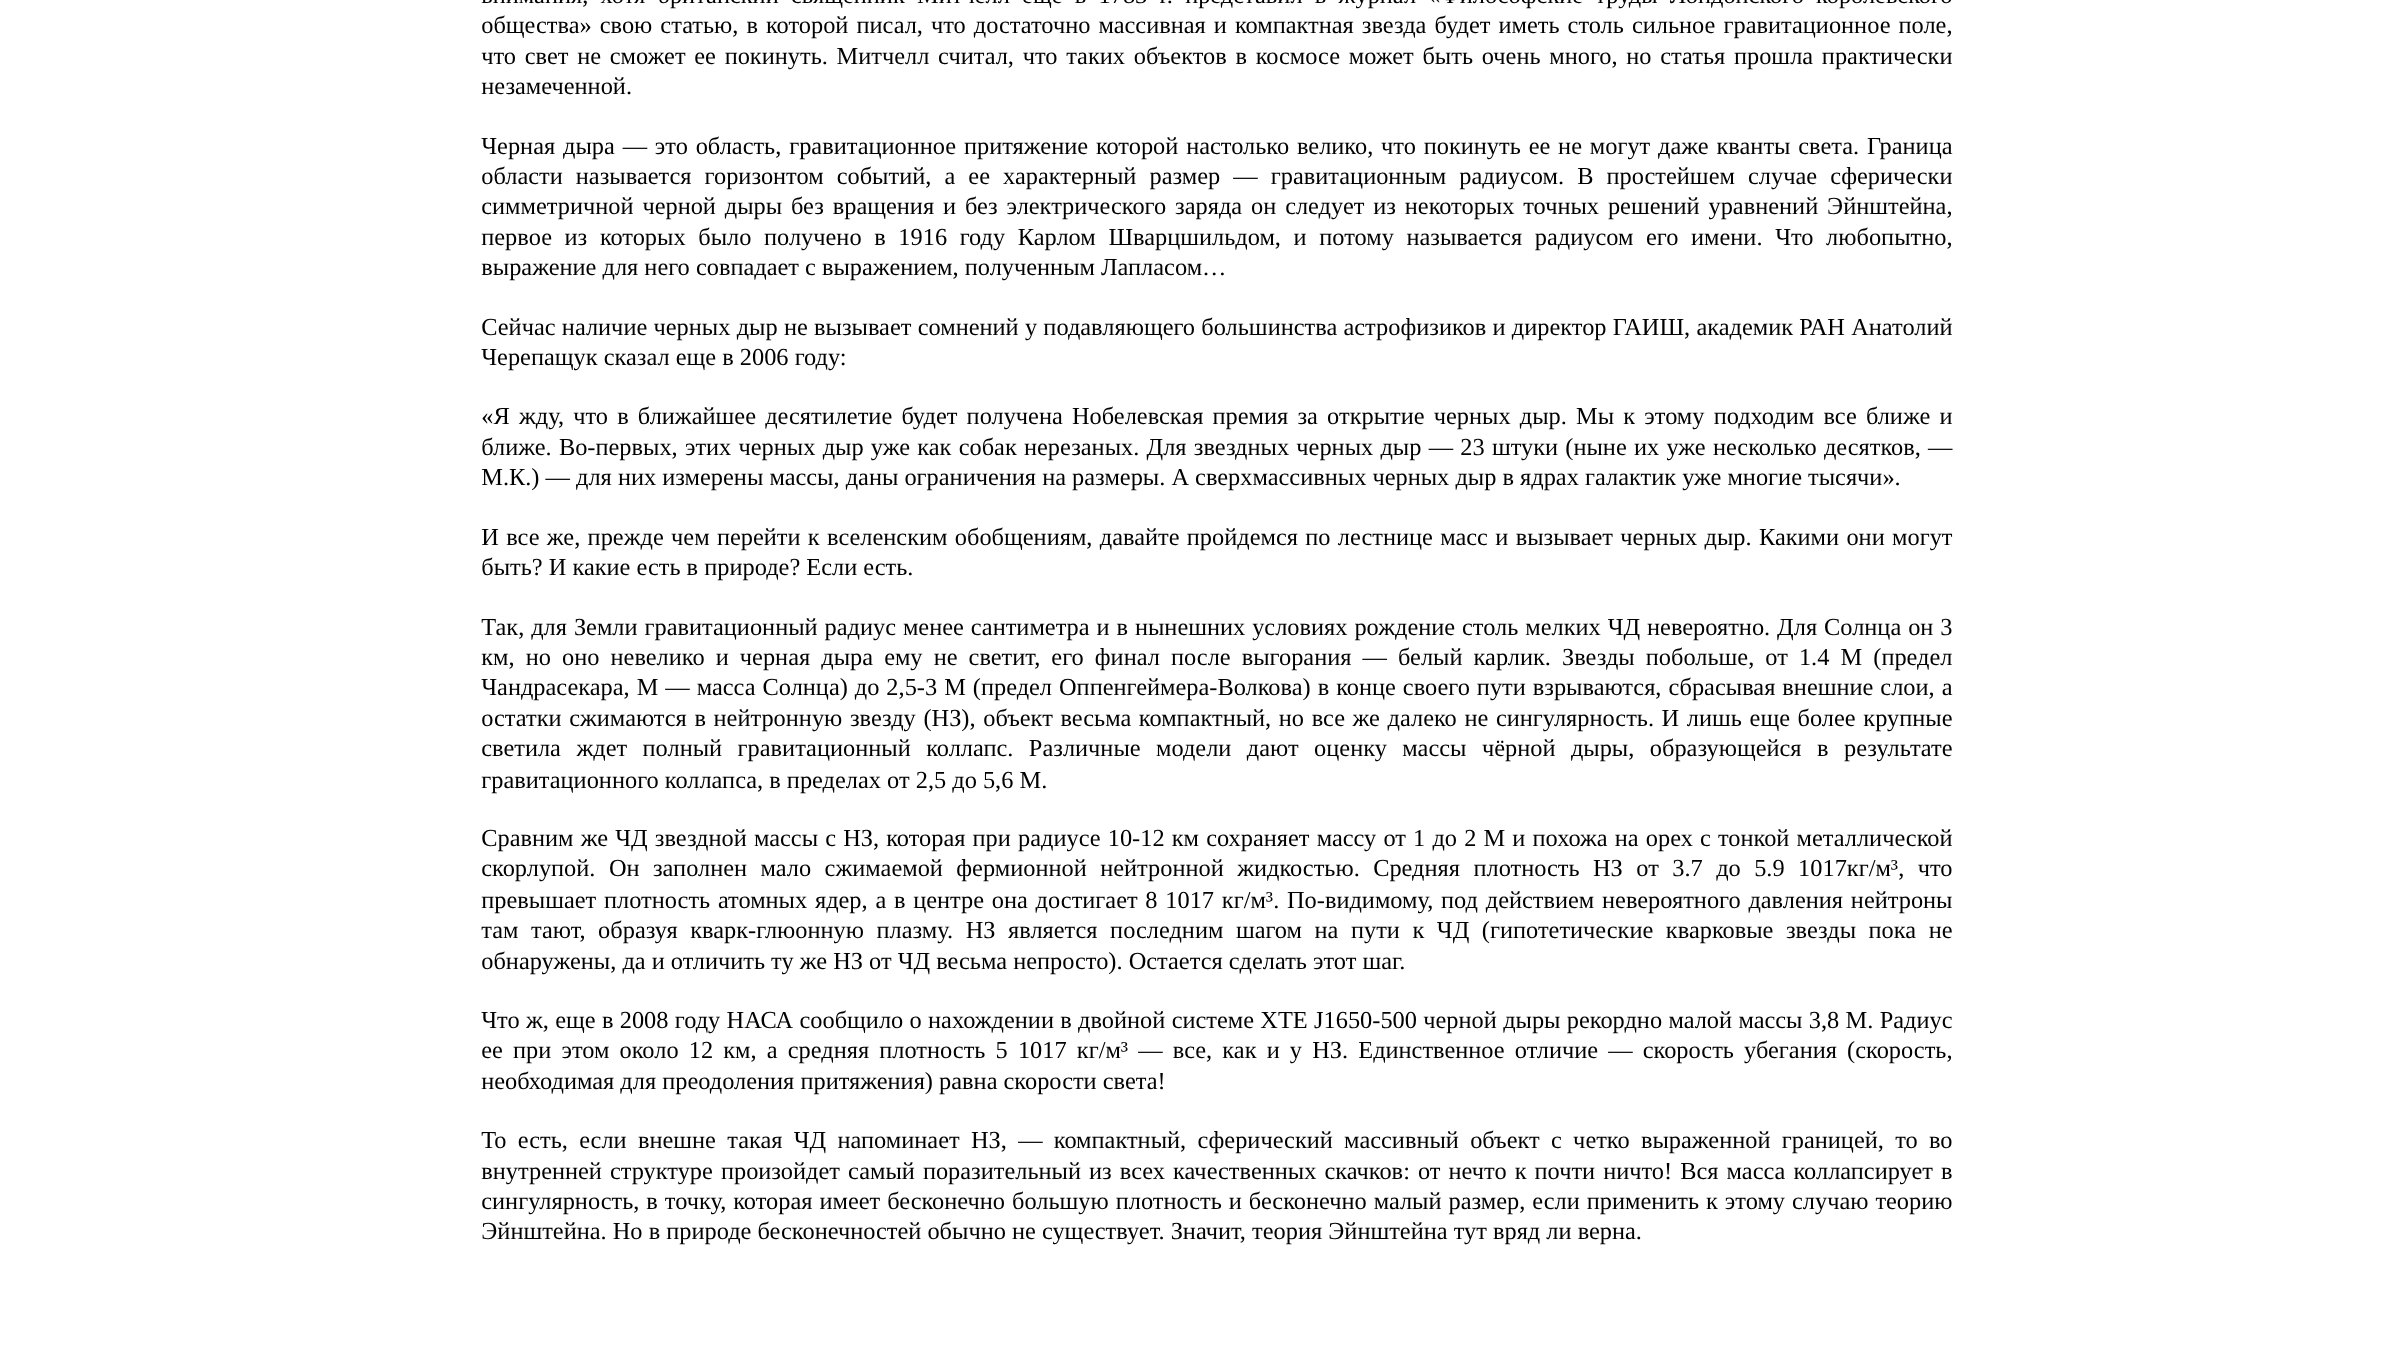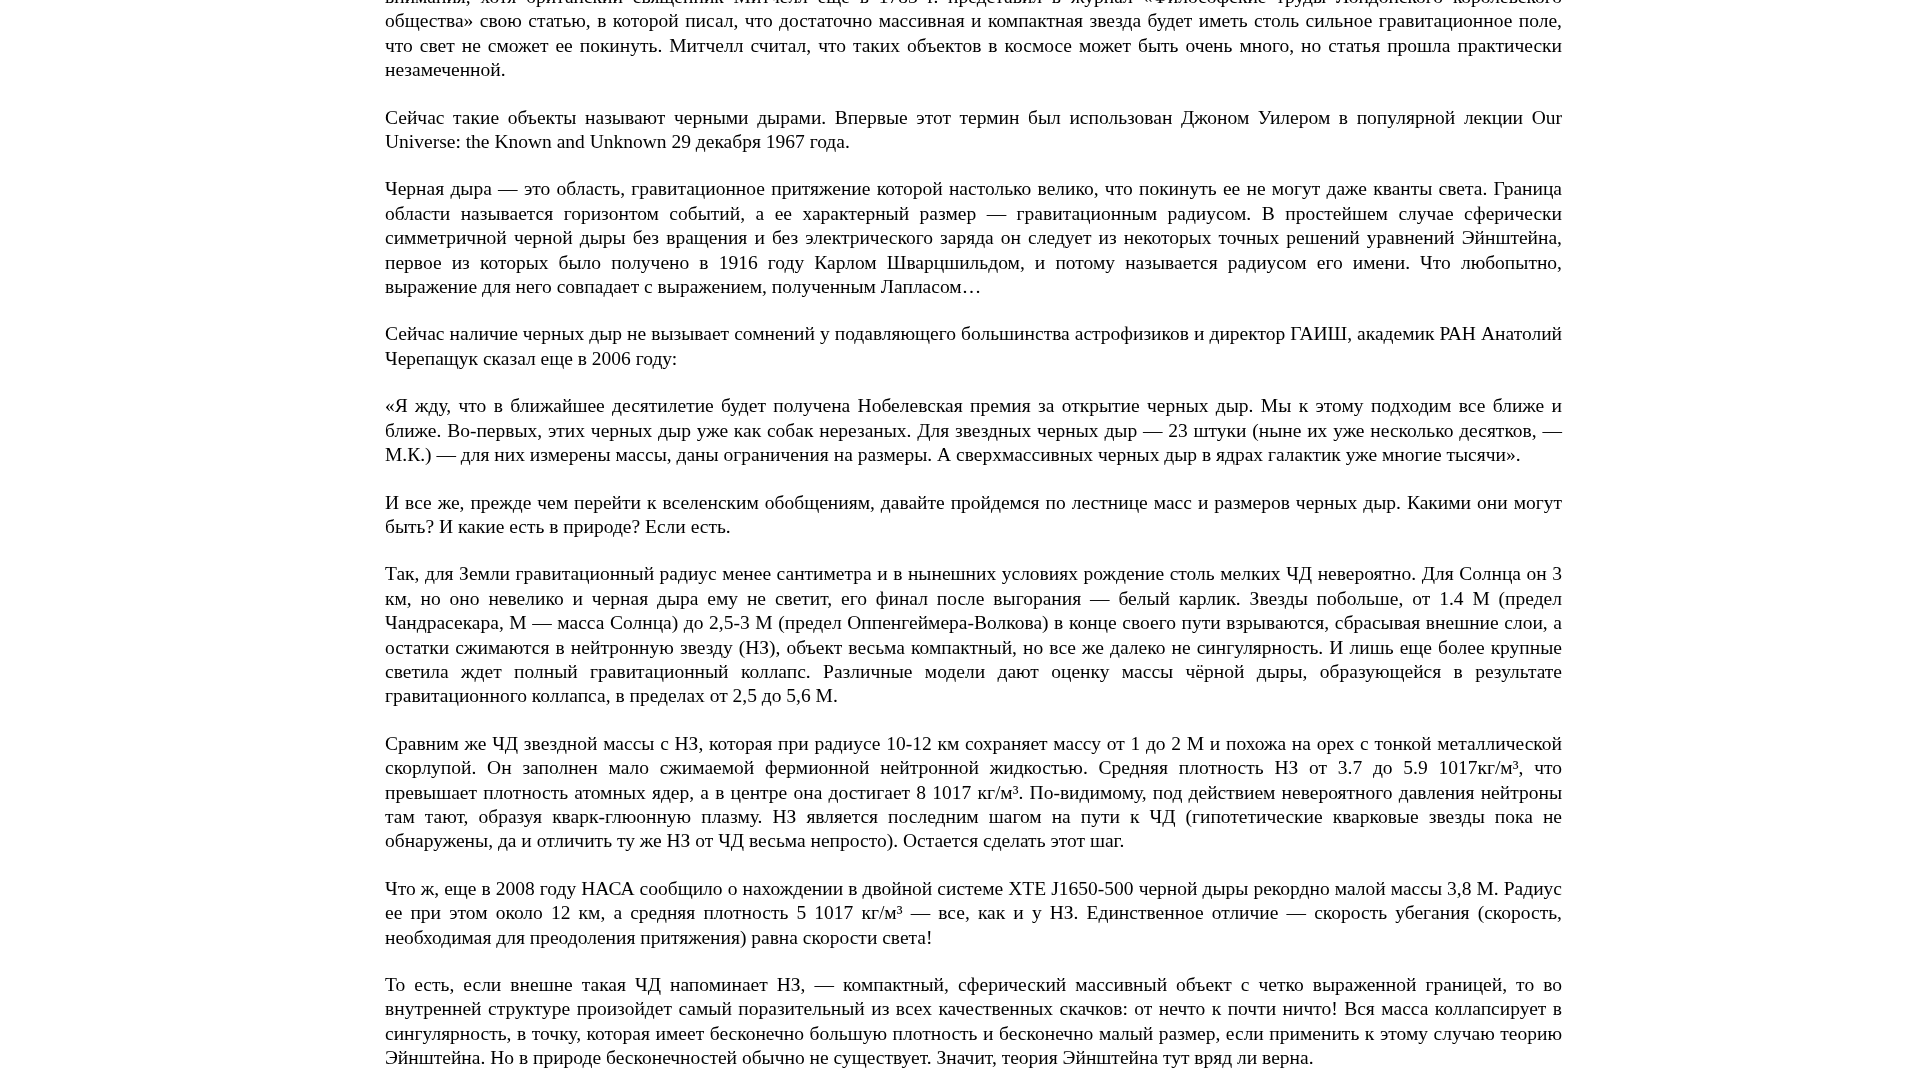--- a/index.html
+++ b/index.html
@@ -36,23 +36,22 @@
     padding: 0;
   }
 </style>
 </head>
 <body>
 
 <div class="page">
   <div class="article-column" id="article-column">
 
   <p>внимания, хотя британский священник Митчелл еще в 1783 г. представил в журнал «Философские труды Лондонского королевского общества» свою статью, в которой писал, что достаточно массивная и компактная звезда будет иметь столь сильное гравитационное поле, что свет не сможет ее покинуть. Митчелл считал, что таких объектов в космосе может быть очень много, но статья прошла практически незамеченной.</p>
-      <p>Сейчас такие объекты называют черными дырами. Впервые этот термин был использован Джоном Уилером в популярной лекции Our Universe: the Known and Unknown 29 декабря 1967 года.</p>
       <p>Черная дыра — это область, гравитационное притяжение которой настолько велико, что покинуть ее не могут даже кванты света. Граница области называется горизонтом событий, а ее характерный размер — гравитационным радиусом. В простейшем случае сферически симметричной черной дыры без вращения и без электрического заряда он следует из некоторых точных решений уравнений Эйнштейна, первое из которых было получено в 1916 году Карлом Шварцшильдом, и потому называется радиусом его имени. Что любопытно, выражение для него совпадает с выражением, полученным Лапласом…</p>
       <p>Сейчас наличие черных дыр не вызывает сомнений у подавляющего большинства астрофизиков и директор ГАИШ, академик РАН Анатолий Черепащук сказал еще в 2006 году:</p>
       <p>«Я жду, что в ближайшее десятилетие будет получена Нобелевская премия за открытие черных дыр. Мы к этому подходим все ближе и ближе. Во-первых, этих черных дыр уже как собак нерезаных. Для звездных черных дыр — 23 штуки (ныне их уже несколько десятков, — М.К.) — для них измерены массы, даны ограничения на размеры. А сверхмассивных черных дыр в ядрах галактик уже многие тысячи».</p>
-      <p>И все же, прежде чем перейти к вселенским обобщениям, давайте пройдемся по лестнице масс и размеров черных дыр. Какими они могут быть? И какие есть в природе? Если есть.</p>
+      <p>И все же, прежде чем перейти к вселенским обобщениям, давайте пройдемся по лестнице масс и вызывает черных дыр. Какими они могут быть? И какие есть в природе? Если есть.</p>
       <p>Так, для Земли гравитационный радиус менее сантиметра и в нынешних условиях рождение столь мелких ЧД невероятно. Для Солнца он 3 км, но оно невелико и черная дыра ему не светит, его финал после выгорания — белый карлик. Звезды побольше, от 1.4 М (предел Чандрасекара, М — масса Солнца) до 2,5-3 М (предел Оппенгеймера-Волкова) в конце своего пути взрываются, сбрасывая внешние слои, а остатки сжимаются в нейтронную звезду (НЗ), объект весьма компактный, но все же далеко не сингулярность. И лишь еще более крупные светила ждет полный гравитационный коллапс. Различные модели дают оценку массы чёрной дыры, образующейся в результате гравитационного коллапса, в пределах от 2,5 до 5,6 М.</p>
       <p>Сравним же ЧД звездной массы с НЗ, которая при радиусе 10-12 км сохраняет массу от 1 до 2 М и похожа на орех с тонкой металлической скорлупой. Он заполнен мало сжимаемой фермионной нейтронной жидкостью. Средняя плотность НЗ от 3.7 до 5.9 1017кг/м³, что превышает плотность атомных ядер, а в центре она достигает 8 1017 кг/м³. По-видимому, под действием невероятного давления нейтроны там тают, образуя кварк-глюонную плазму. НЗ является последним шагом на пути к ЧД (гипотетические кварковые звезды пока не обнаружены, да и отличить ту же НЗ от ЧД весьма непросто). Остается сделать этот шаг.</p>
       <p>Что ж, еще в 2008 году НАСА сообщило о нахождении в двойной системе XTE J1650-500 черной дыры рекордно малой массы 3,8 М. Радиус ее при этом около 12 км, а средняя плотность 5 1017 кг/м³ — все, как и у НЗ. Единственное отличие — скорость убегания (скорость, необходимая для преодоления притяжения) равна скорости света!</p>
       <p>То есть, если внешне такая ЧД напоминает НЗ, — компактный, сферический массивный объект с четко выраженной границей, то во внутренней структуре произойдет самый поразительный из всех качественных скачков: от нечто к почти ничто! Вся масса коллапсирует в сингулярность, в точку, которая имеет бесконечно большую плотность и бесконечно малый размер, если применить к этому случаю теорию Эйнштейна. Но в природе бесконечностей обычно не существует. Значит, теория Эйнштейна тут вряд ли верна.</p>
     </div>
 </div>
 
 </body></html>

